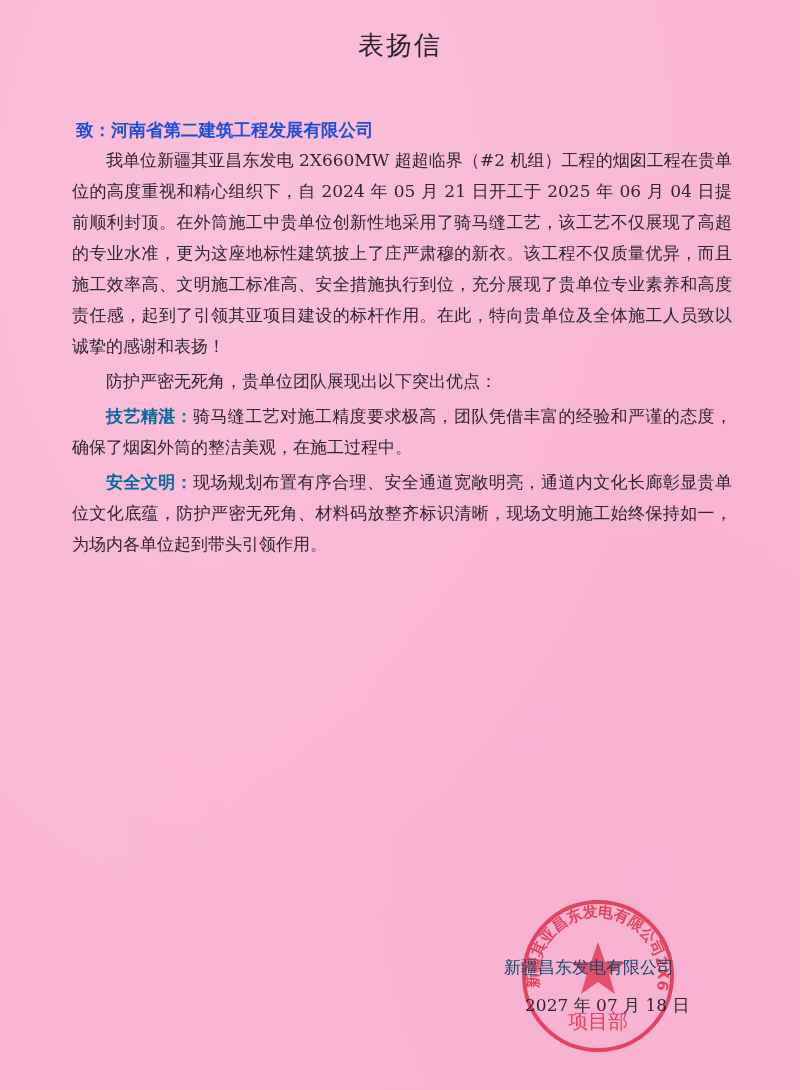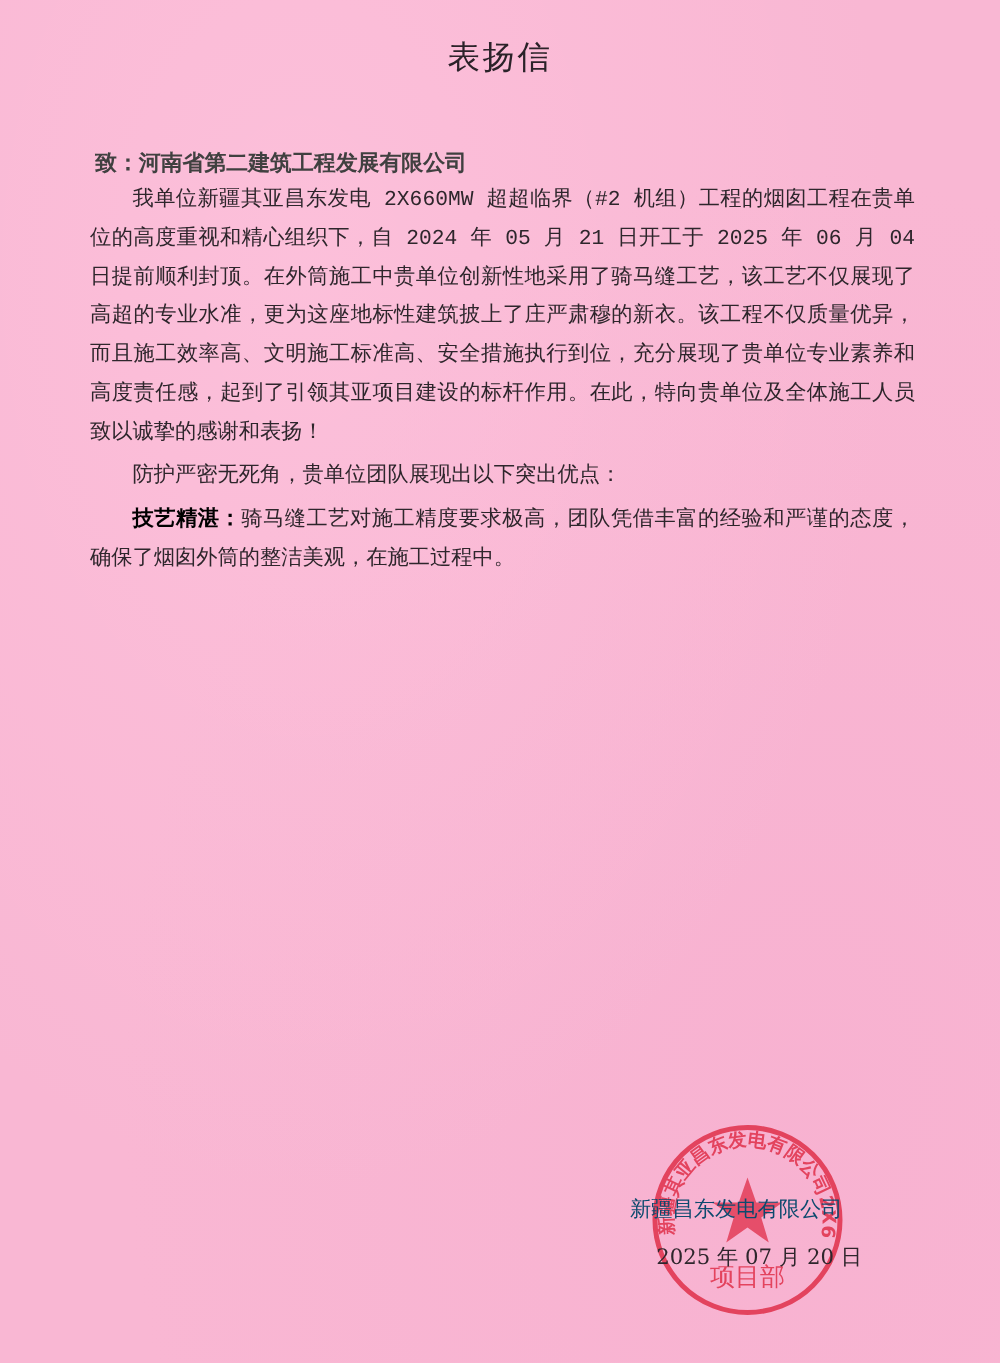--- a/index.html
+++ b/index.html
@@ -11,28 +11,28 @@
     font-family: "DejaVu Serif", "Liberation Serif", serif;
     color: #2a2228;
     position: relative;
   }
   .page { position: absolute; left: 0; top: 0; width: 800px; height: 1090px; }
   .title {
     position: absolute; top: 28px; left: 0; width: 800px; text-align: center;
     font-size: 26px; letter-spacing: 2px; color: #2b2229;
   }
   .greeting {
-    position: absolute; top: 118px; left: 76px; font-size: 17.5px; font-weight: bold; color: #404040;
+    position: absolute; top: 118px; left: 76px; font-size: 17.5px; font-weight: bold; color: #1d4ed8;
   }
   .body {
     position: absolute; top: 145px; left: 72px; width: 660px;
     font-size: 17px; line-height: 31px; color: #2e262c;
   }
-  .body p { margin: 0 0 4px 0; text-indent: 2em; text-align: justify; font-family: Liberation Mono, monospace; }
-  .body b { font-weight: bold; color: #000000; }
+  .body p { margin: 0 0 4px 0; text-indent: 2em; text-align: justify; }
+  .body b { font-weight: bold; color: #0369a1; }
   .sig {
     position: absolute; left: 504px; top: 956px; font-size: 17px; color: #0c4a6e; z-index: 3;
   }
   .date {
     position: absolute; left: 525px; top: 994px; font-size: 17px; color: #2e262c; z-index: 3;
   }
   .seal {
     position: absolute; left: 518px; top: 896px; width: 160px; height: 160px; z-index: 2; opacity: 0.85;
   }
 </style>
@@ -40,29 +40,30 @@
 <body>
 
 <div class="page">
   <div class="title">表扬信</div>
   <div class="greeting">致：河南省第二建筑工程发展有限公司</div>
 
   <div class="body">
     <p><span>我单位新疆其亚昌东发电 2X660MW 超超临界（#2 机组）工程的烟囱工程在贵单位的高度重视和精心组织下，自 2024 年 05 月 21 日开工于 2025 年 06 月 04 日提前顺利封顶。在外筒施工中贵单位创新性地采用了骑马缝工艺，该工艺不仅展现了高超的专业水准，更为这座地标性建筑披上了庄严肃穆的新衣。该工程不仅质量优异，而且施工效率高、文明施工标准高、安全措施执行到位，充分展现了贵单位专业素养和高度责任感，起到了引领其亚项目建设的标杆作用。在此，特向贵单位及全体施工人员致以诚挚的感谢和表扬！</span></p>
     <p><span>防护严密无死角，贵单位团队展现出以下突出优点：</span></p>
     <p><b>技艺精湛：</b><span>骑马缝工艺对施工精度要求极高，团队凭借丰富的经验和严谨的态度，确保了烟囱外筒的整洁美观，在施工过程中。</span></p>
+    <p><b>安全文明：</b><span>现场规划布置有序合理、安全通道宽敞明亮，通道内文化长廊彰显贵单位文化底蕴，防护严密无死角、材料码放整齐标识清晰，现场文明施工始终保持如一，为场内各单位起到带头引领作用。</span></p>
   </div>
 
   <svg class="seal" viewBox="0 0 160 160">
     <circle cx="80" cy="80" r="74" fill="none" stroke="#e0304a" stroke-width="4"></circle>
     <defs>
       <path id="ringpath" d="M 22 96 A 60 60 0 1 1 138 96"></path>
     </defs>
     <text font-size="15" fill="#e0304a" font-weight="bold" font-family="DejaVu Sans, sans-serif">
       <textPath href="#ringpath" startOffset="2%">新疆其亚昌东发电有限公司2X660MW工程</textPath>
     </text>
     <polygon points="80,46 87,66 108,66 91,78 97,98 80,86 63,98 69,78 52,66 73,66" fill="#e0304a" opacity="0.9"></polygon>
     <text x="80" y="132" text-anchor="middle" font-size="20" fill="#e0304a" font-family="DejaVu Sans, sans-serif">项目部</text>
   </svg>
 
   <div class="sig">新疆昌东发电有限公司</div>
-  <div class="date">2025 年 07 月 20 日</div>
+  <div class="date">2027 年 07 月 18 日</div>
 </div>
 
 </body></html>

